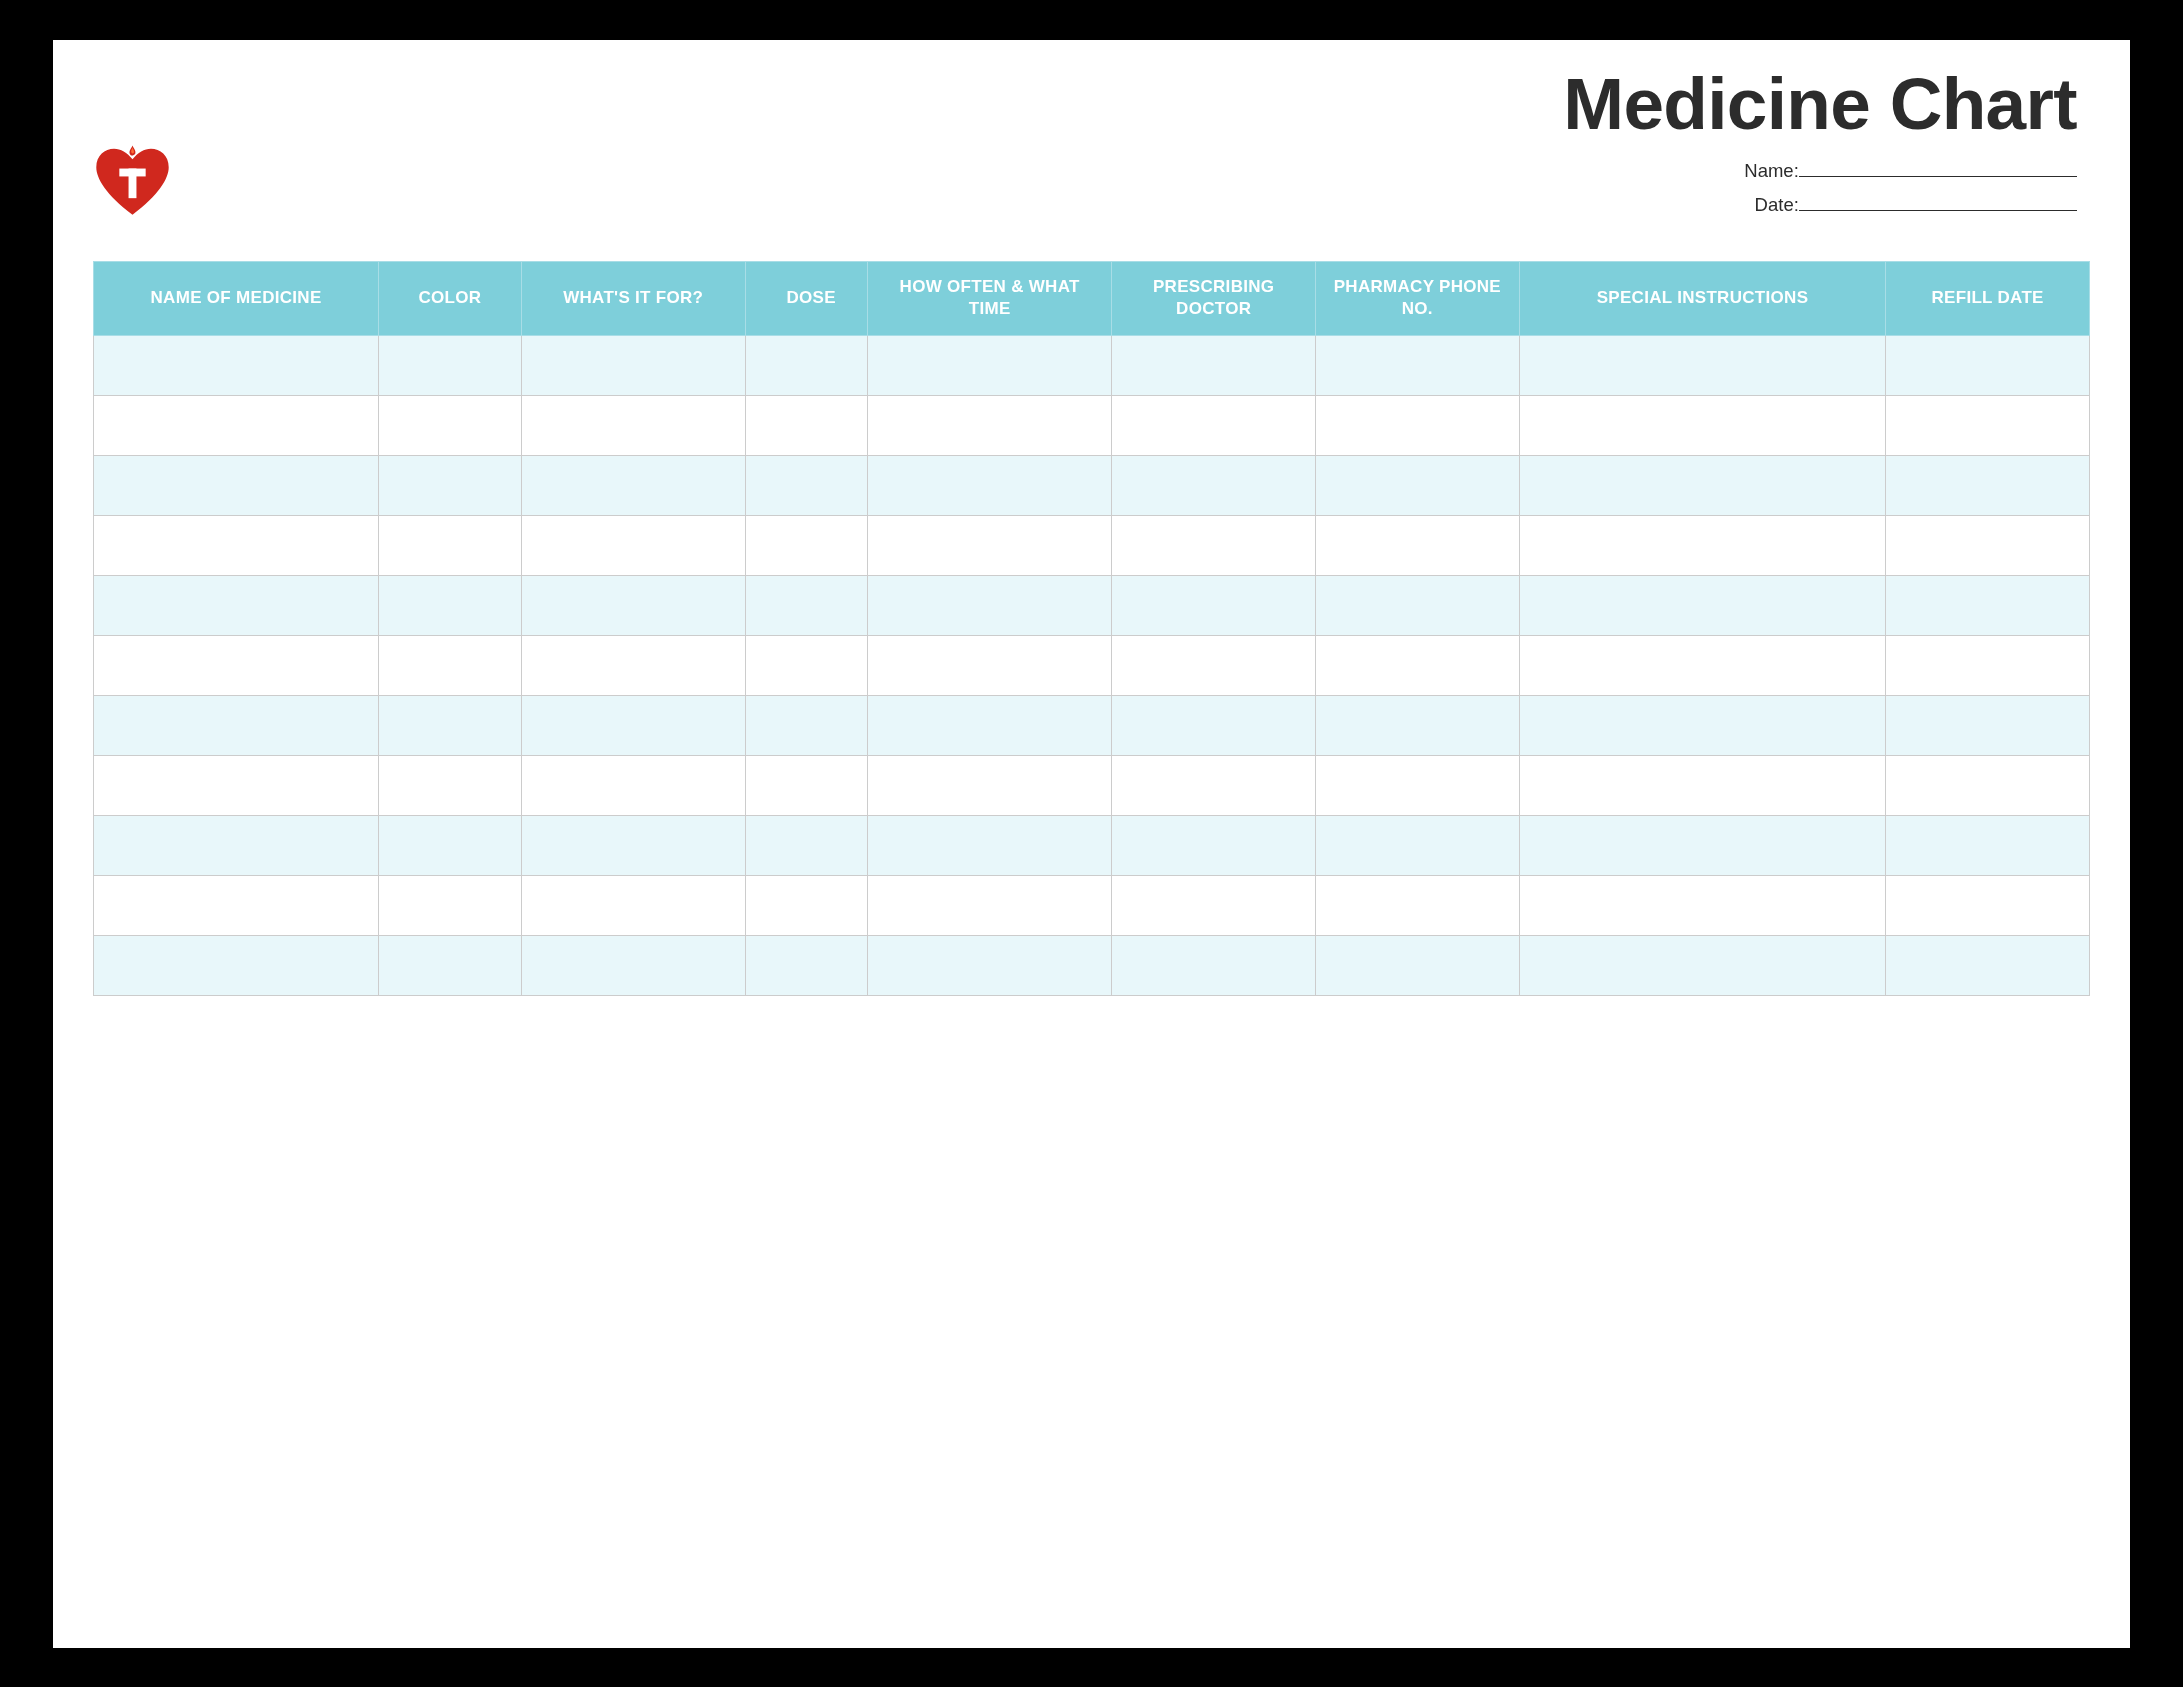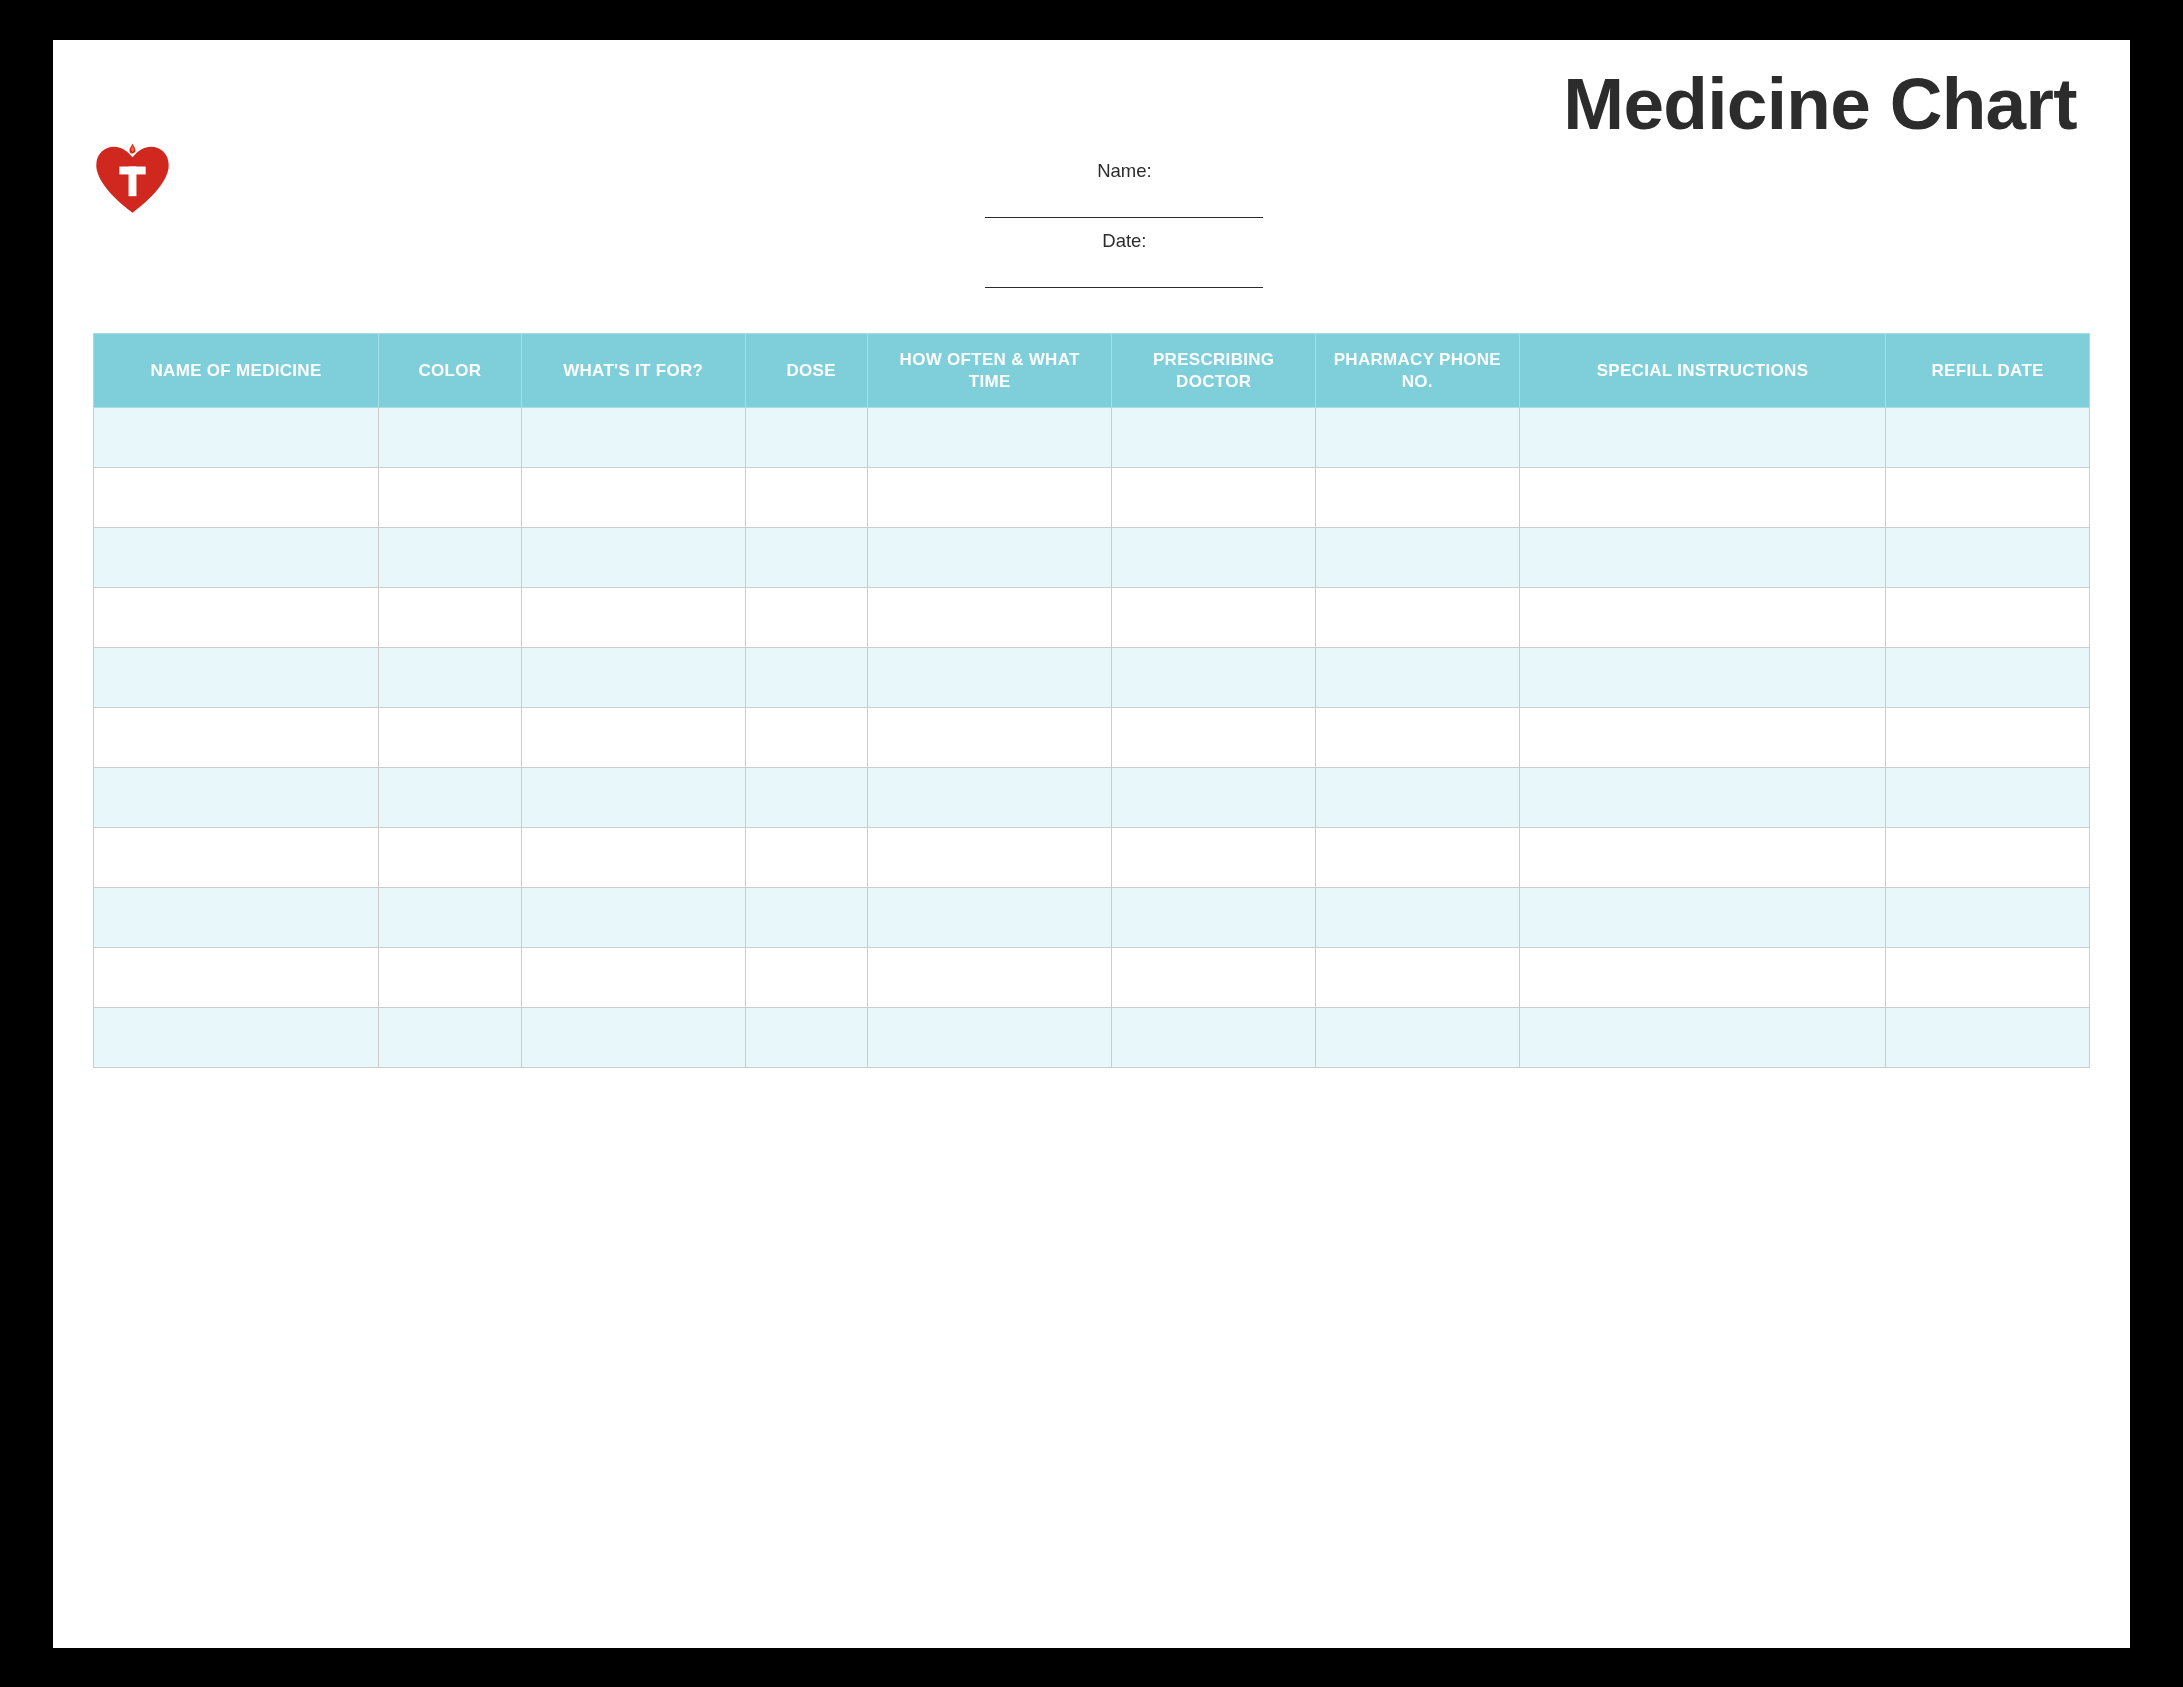--- a/index.html
+++ b/index.html
@@ -16,21 +16,21 @@
       background: #fff;
       margin: 40px 53px;
       width: calc(2183px - 106px);
       height: calc(1687px - 79px);
       position: relative;
     }
 
     
     .header {
       display: flex;
-      align-items: center;
+      align-items: flex-end;
       padding: 26.5px 40px 20px 40px;
       justify-content: space-between;
     }
 
     .logo-area {
       display: flex;
       align-items: center;
       flex-shrink: 0;
     }
 
@@ -57,22 +57,21 @@
     .form-fields {
       margin-top: 20px;
       text-align: right;
     }
 
     .form-line {
       display: flex;
       align-items: center;
       justify-content: flex-end;
       margin-bottom: 12px;
-      gap: 23px;
-      flex-direction: column;
+      gap: 0;
     }
 
     .form-label {
       font-size: 18.5px;
       color: #2c2c2c;
       font-weight: normal;
     }
 
     .form-underline {
       width: 278px;

